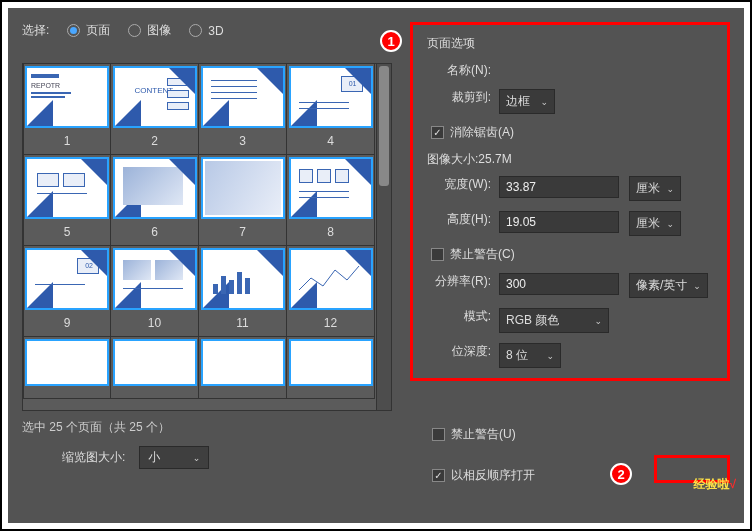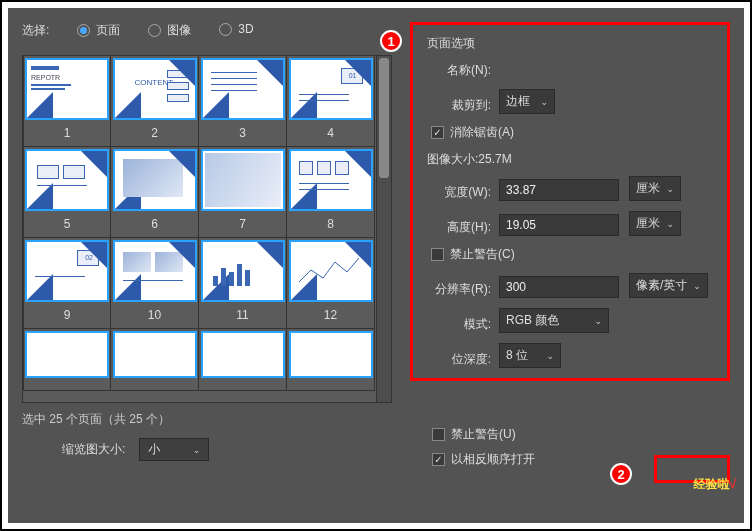--- a/index.html
+++ b/index.html
@@ -4,51 +4,51 @@
 <style>
 *{box-sizing:border-box;margin:0;padding:0;font-family:"Microsoft YaHei",sans-serif;font-size:12px;color:#ddd}
 body{background:#fff}
 .frame{width:752px;height:531px;border:2px solid #000;background:#fff;position:relative}
 .inner{position:absolute;inset:6px;background:#535353}
 .titlebar{height:26px;background:#fff;display:flex;align-items:center;justify-content:space-between;padding:0 8px;color:#000}
 .titlebar span{color:#000;font-size:13px}
 .close{width:36px;height:100%;display:flex;align-items:center;justify-content:center;font-size:15px;color:#333;cursor:pointer}
 .body{position:relative;height:calc(100% - 26px);padding:14px 14px 10px 14px}
 .left{position:absolute;left:14px;top:14px;width:380px}
-.sel-row{display:flex;align-items:flex-start;gap:28px;margin-bottom:16px}
+.sel-row{display:flex;align-items:center;gap:18px;margin-bottom:24px}
 .radio{display:flex;align-items:center;gap:6px}
 .radio-dot{width:13px;height:13px;border-radius:50%;border:1px solid #aaa;display:inline-flex;align-items:center;justify-content:center}
 .radio-dot.on::after{content:"";width:7px;height:7px;border-radius:50%;background:#4aa7ff}
 .grid-wrap{position:relative;border:1px solid #333;background:#5b5b5b;width:370px;height:348px;display:flex}
 .grid{width:354px;overflow:hidden}
 .row{display:flex}
 .cell{width:88px;border-right:1px solid #333;border-bottom:1px solid #333;display:flex;flex-direction:column;align-items:center}
 .cell:first-child{border-left:1px solid #333}
 .thumb{width:84px;height:62px;margin:2px;border:2px solid #29a3ff;background:#fff;display:flex;align-items:center;justify-content:center;overflow:hidden}
 .pnum{padding:4px 0 6px;color:#ddd;font-size:12px}
 .sb{width:15px;background:#4d4d4d;border-left:1px solid #333;position:relative}
 .sb-thumb{position:absolute;left:2px;right:2px;top:2px;height:120px;background:#888;border-radius:3px}
 .sel-info{margin-top:8px;color:#ccc}
 .thumb-size{display:flex;align-items:center;gap:14px;margin-top:10px;padding-left:40px}
 .dd{display:flex;align-items:center;gap:8px;background:#3f3f3f;border:1px solid #2a2a2a;padding:2px 8px;min-width:70px;justify-content:space-between}
 .dd-arrow{font-size:9px;color:#ccc}
 .panel{position:absolute;right:14px;top:14px;width:320px;border:3px solid #ff0000;padding:10px 10px 10px 14px}
 .panel-title{color:#ddd;margin-bottom:10px}
-.frow{display:flex;align-items:flex-end;margin-bottom:10px}
+.frow{display:flex;align-items:flex-start;margin-bottom:10px}
 .flabel{width:64px;text-align:right;margin-right:8px;color:#ddd}
 .input{background:#3a3a3a;border:1px solid #2a2a2a;padding:3px 6px;color:#eee;min-width:120px}
 .sel{display:flex;align-items:center;justify-content:space-between;background:#3a3a3a;border:1px solid #2a2a2a;padding:3px 6px;color:#eee;min-width:56px;gap:6px}
 .cb{display:flex;align-items:center;gap:6px}
 .cb-box{width:13px;height:13px;background:#3a3a3a;border:1px solid #888;display:flex;align-items:center;justify-content:center;font-size:10px;color:#ddd}
 .imgsize{margin-top:4px;margin-bottom:8px;color:#ddd}
 .unit{min-width:52px}
 .badge{width:22px;height:22px;border-radius:50%;background:#ff0000;border:2px solid #fff;color:#fff;display:flex;align-items:center;justify-content:center;font-weight:bold;font-size:13px;position:absolute}
 .badge1{left:372px;top:22px}
 .badge2{right:112px;bottom:12px}
-.bottom-cb{position:absolute;left:424px;top:418px;display:flex;flex-direction:column;gap:8px}
+.bottom-cb{position:absolute;left:424px;top:418px;display:flex;flex-direction:column;gap:24px}
 .btn-red{position:absolute;right:14px;bottom:14px;width:76px;height:28px;border:3px solid #ff0000}
 .wm{position:absolute;right:8px;bottom:4px;font-size:13px;font-weight:bold}
 .wm .a{color:#fde047}
 .wm .b{color:#ff2a2a}
 .wm2{position:absolute;right:7px;bottom:-12px;font-size:11px;color:#ff6a00;font-weight:bold}
 
 .t{position:relative;width:100%;height:100%}
 .t::before,.t::after{content:"";position:absolute}
 .tri-bl::before{left:0;bottom:0;border-style:solid;border-width:0 0 26px 26px;border-color:transparent transparent #2e5aac transparent}
 .tri-tr::after{right:0;top:0;border-style:solid;border-width:0 26px 26px 0;border-color:transparent #2e5aac transparent transparent}

